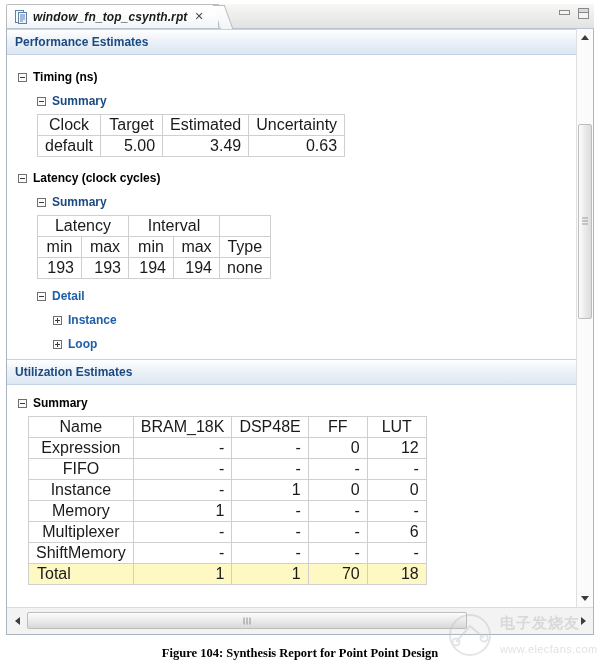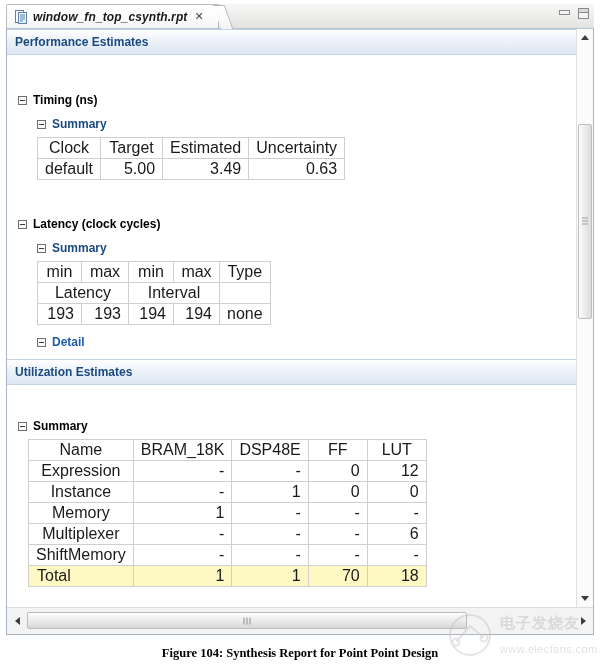--- a/index.html
+++ b/index.html
@@ -173,21 +173,21 @@
     color: #1b4a80;
   }
 
   
   .trow {
     display: flex;
     align-items: center;
     gap: 6px;
     height: 24px;
   }
-  .tw-l1 { padding-left: 11px; margin-top: 23px; }
+  .tw-l1 { padding-left: 11px; }
   .tw-l2 { padding-left: 30px; }
   .tw-l3 { padding-left: 46px; }
 
   .expander {
     width: 9px;
     height: 9px;
     border: 1px solid #6f6f6f;
     background: #fbfbfb;
     position: relative;
     flex: 0 0 auto;
@@ -514,30 +514,30 @@
             <table class="rpt">
               <colgroup>
                 <col style="width:44px">
                   <col style="width:47px">
                   <col style="width:45px">
                   <col style="width:46px">
                   <col style="width:46px">
               </colgroup>
               <thead>
                 <tr>
+                  <th colspan="2">Latency</th>
+                  <th colspan="2">Interval</th>
+                  <th></th>
+                </tr>
+                <tr>
                   <th>min</th>
                   <th>max</th>
                   <th>min</th>
                   <th>max</th>
                   <th>Type</th>
-                </tr>
-                <tr>
-                  <th colspan="2">Latency</th>
-                  <th colspan="2">Interval</th>
-                  <th></th>
                 </tr>
               </thead>
               <tbody>
                 <tr>
                   <td class="num">193</td>
                   <td class="num">193</td>
                   <td class="num">194</td>
                   <td class="num">194</td>
                   <td class="num">none</td>
                 </tr>
@@ -610,20 +610,27 @@
                   <th>LUT</th>
                 </tr>
               </thead>
               <tbody>
                 <tr>
                   <td class="lbl">Expression</td>
                   <td class="num">-</td>
                   <td class="num">-</td>
                   <td class="num">0</td>
                   <td class="num">12</td>
+                </tr>
+                <tr>
+                  <td class="lbl">FIFO</td>
+                  <td class="num">-</td>
+                  <td class="num">-</td>
+                  <td class="num">-</td>
+                  <td class="num">-</td>
                 </tr>
                 <tr>
                   <td class="lbl">Instance</td>
                   <td class="num">-</td>
                   <td class="num">1</td>
                   <td class="num">0</td>
                   <td class="num">0</td>
                 </tr>
                 <tr>
                   <td class="lbl">Memory</td>

